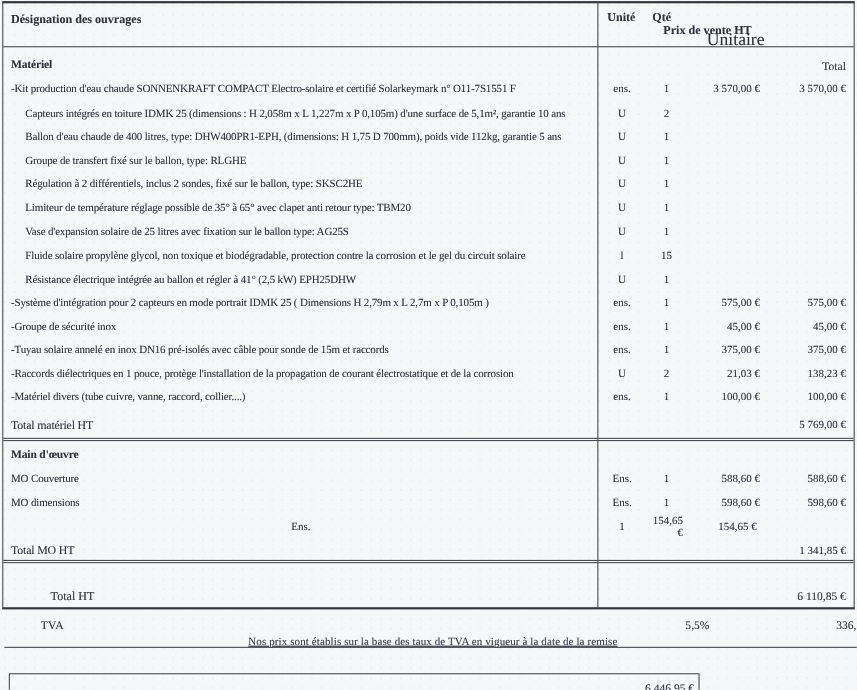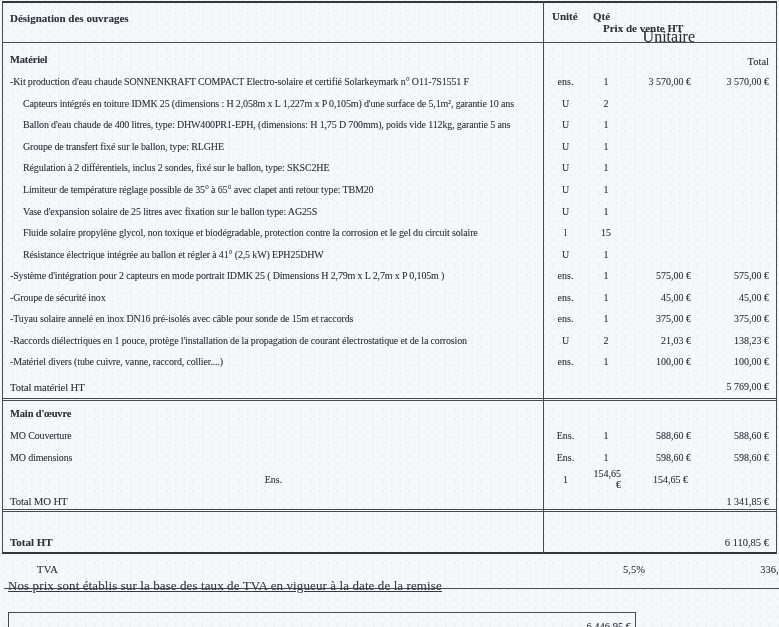--- a/index.html
+++ b/index.html
@@ -49,35 +49,35 @@
   .row.indent .c-desc { padding-left:20px; }
   .c-unit { text-align:center; }
   .c-qty  { text-align:center; }
   .c-up   { text-align:right; padding-right:4px; }
   .c-tot  { text-align:right; padding-right:7px; }
 
   .grand-total {
     display:grid; grid-template-columns:var(--cols);
     height:40px; align-items:end; padding-bottom:4px; font-size:10.5px;
   }
-  .grand-total .c-desc { font-weight:bold; font-size:11px; letter-spacing:0; }
+  .grand-total .c-desc { font-weight:normal; font-size:11px; letter-spacing:0;margin-left:36px; }
 
   .tva-row {
     position:absolute; left:2px; top:557px; width:775px; height:24px;
     display:grid; grid-template-columns:var(--cols); align-items:center; font-size:10.5px;margin-left:29px;
   }
   .tva-row .c-desc { padding-left:6px; letter-spacing:.3px; }
 
   .note-row {
     position:absolute; left:4px; top:578px; width:775px; height:11px;
     border-bottom:1px solid var(--line);
   }
   .note-text {
-    font-size:13px; padding-left:4px; text-decoration:underline;
-    color:#3a3c44; letter-spacing:.1px; white-space:nowrap;
+    font-size:10px; padding-left:4px; text-decoration:underline;
+    color:#3a3c44; letter-spacing:.1px; white-space:nowrap;text-align:center;
   }
 
   .ttc-box {
     position:absolute; left:8px; top:612px; width:628px; height:33px;
     border:1.5px solid var(--line);
   }
   .ttc-amount { position:absolute; right:4px; top:8px; font-size:10.5px; }
   .ttc-label  { position:absolute; left:1px; top:21px; font-size:11px; font-weight:bold; white-space:nowrap; }
 </style>
 </head>

